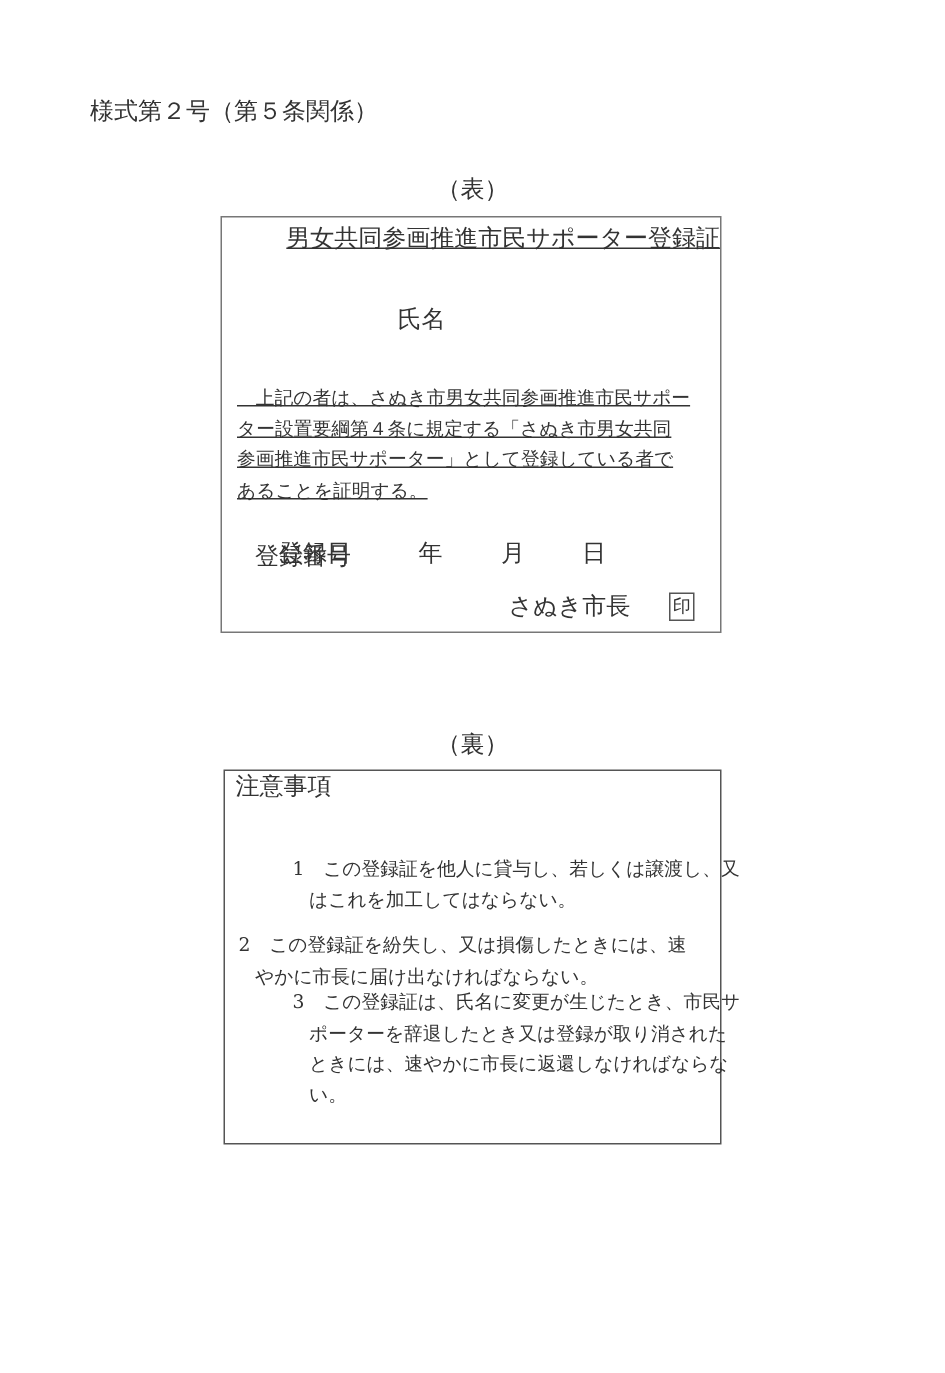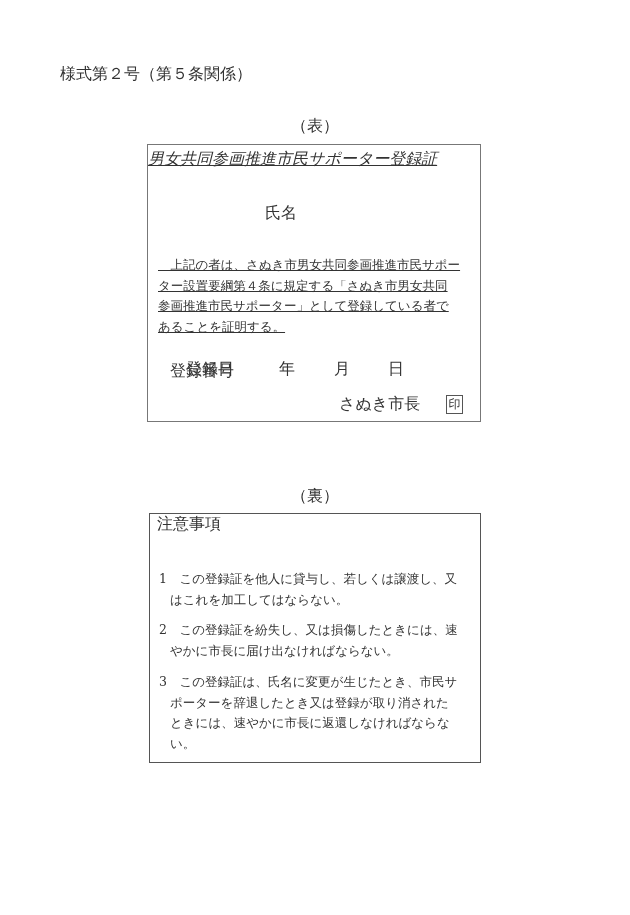--- a/index.html
+++ b/index.html
@@ -5,40 +5,40 @@
   html, body { margin:0; padding:0; }
   body {
     width:630px; height:915px; background:#ffffff; position:relative; overflow:hidden;
     font-family: "DejaVu Serif", "Liberation Serif", serif; color:#333333;
   }
   .abs { position:absolute; white-space:nowrap; }
   .t { font-size:16px; line-height:16px; }
   #form-label { left:60px; top:66px; }
   #front-label { left:0; width:630px; text-align:center; top:118px; }
   #front-card { left:147px; top:144px; width:332px; height:276px; border:1.5px solid #777; }
-  #card-title { left:0; width:332px; text-align:left; top:6px; text-decoration:underline;font-style:italic; }
+  #card-title { left:0; width:332px; text-align:right; top:6px; text-decoration:underline; }
   #name-label { left:117px; top:60px; }
   #body-text { left:10px; top:110px; width:318px; white-space:normal; font-size:12.5px; line-height:20.5px; }
   #body-text .ln { display:block; white-space:nowrap;text-decoration:underline; }
   #reg-no { left:22px; top:199px;margin-top:19px; }
   #reg-date { left:38px; top:216px; }
   #year { left:131px; top:216px; }
   #month { left:186px; top:216px; }
   #day { left:240px; top:216px; }
   #mayor { left:191px; top:252px;font-family:Liberation Mono, monospace; }
   #seal { left:298px; top:250px; width:15px; height:17px; border:1px solid #555; font-size:12px; line-height:17px; text-align:center; }
   #back-label { left:0; width:630px; text-align:center; top:488px; }
   #back-card { left:149px; top:513px; width:330px; height:248px; border:1.5px solid #555; }
   #notes-title { left:7px; top:2px; }
   .item { left:9px; white-space:normal; font-size:12.5px; line-height:20.5px; }
   .item .ln { display:block; white-space:nowrap; }
   .item .ln.cont { padding-left:11px; }
-  #item1 { top:55px; }
+  #item1 { top:55px;margin-left:36px; }
   #item2 { top:106px; }
-  #item3 { top:158px; }
+  #item3 { top:144px;margin-left:36px; }
 </style>
 </head>
 <body>
 
 <div id="form-label" class="abs t">様式第２号（第５条関係）</div>
 
 <div id="front-label" class="abs t">（表）</div>
 
 <div id="front-card" class="abs">
   <div id="card-title" class="abs t">男女共同参画推進市民サポーター登録証</div>

